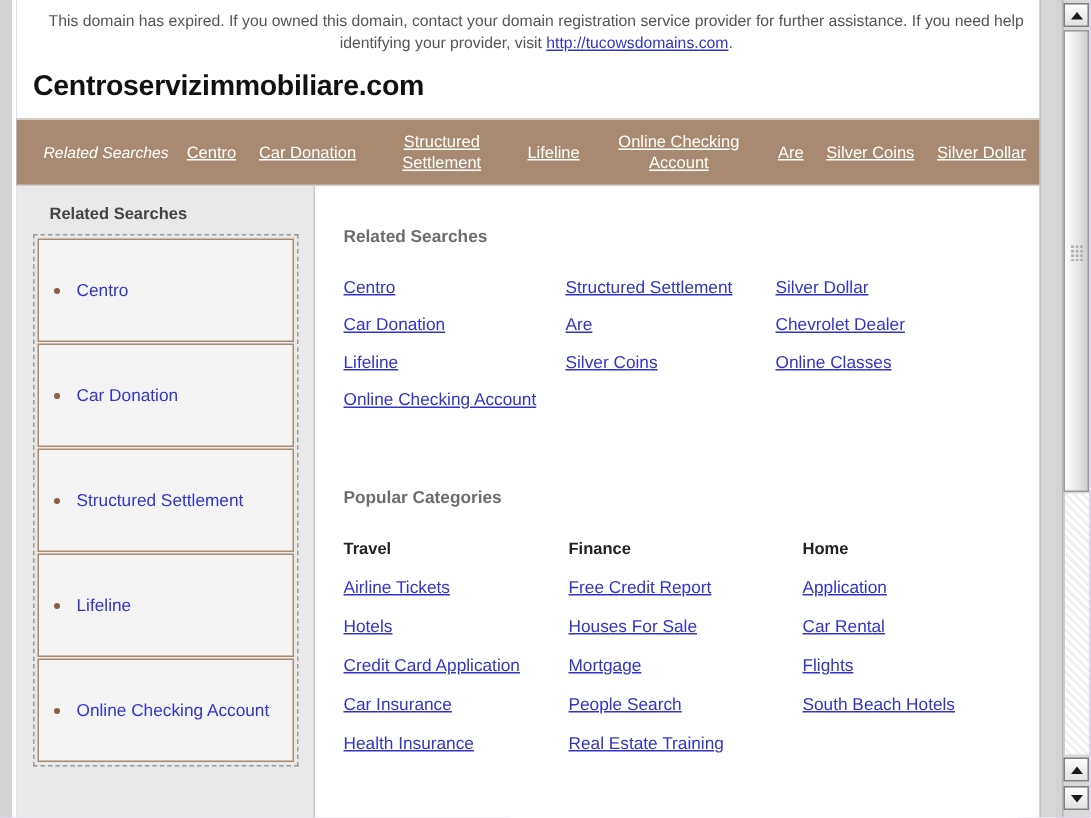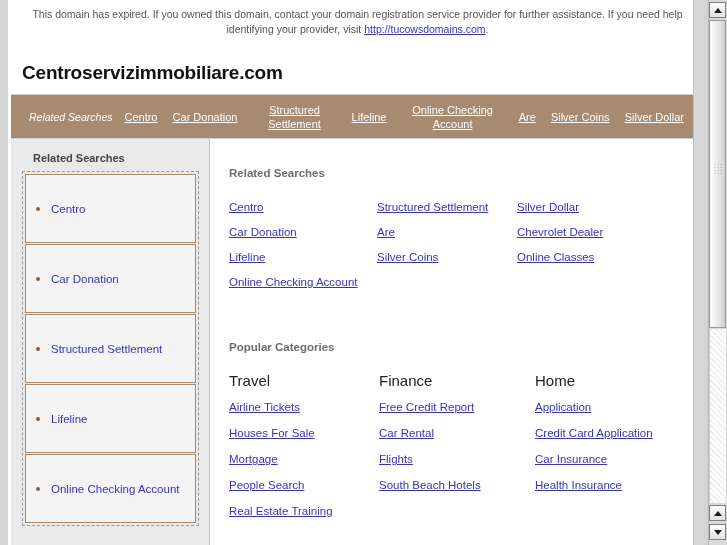--- a/index.html
+++ b/index.html
@@ -54,21 +54,20 @@
     text-decoration: underline;
   }
 
   
   .domain-title {
     padding: 6px 0 10px 11px;
     font-size: 19px;
     font-weight: bold;
     color: #111111;
     letter-spacing: -0.2px;
-    margin-top: 15px;
   }
 
   
   .navbar {
     position: relative;
     background: #a88a70;
     border-top: 1px solid #cfcfcf;
     border-bottom: 1px solid #cfcfcf;
     height: 45px;
     padding: 0 6px;
@@ -181,22 +180,22 @@
     line-height: 14px;
   }
   .spacer-block { height: 52px; }
 
   .cat-grid {
     display: grid;
     grid-template-columns: 150px 156px auto;
     row-gap: 12px;
   }
   .cat-head {
-    font-size: 15px;
-    font-weight: normal;
+    font-size: 11px;
+    font-weight: bold;
     color: #222222;
     line-height: 14px;
   }
 
   
   .sb-outer {
     position: absolute;
     right: 0; top: 0;
     width: 23px; height: 545px;
     background: #d4d4d4;
@@ -347,20 +346,21 @@
 
         <div class="cat-grid">
           <div class="cat-head">Travel</div>
           <div class="cat-head">Finance</div>
           <div class="cat-head">Home</div>
 
           <a href="#">Airline Tickets</a>
           <a href="#">Free Credit Report</a>
           <a href="#">Application</a>
 
+          <a href="#">Hotels</a>
           <a href="#">Houses For Sale</a>
 
           <a href="#">Car Rental</a>
           <a href="#">Credit Card Application</a>
           <a href="#">Mortgage</a>
 
           <a href="#">Flights</a>
           <a href="#">Car Insurance</a>
           <a href="#">People Search</a>
 

